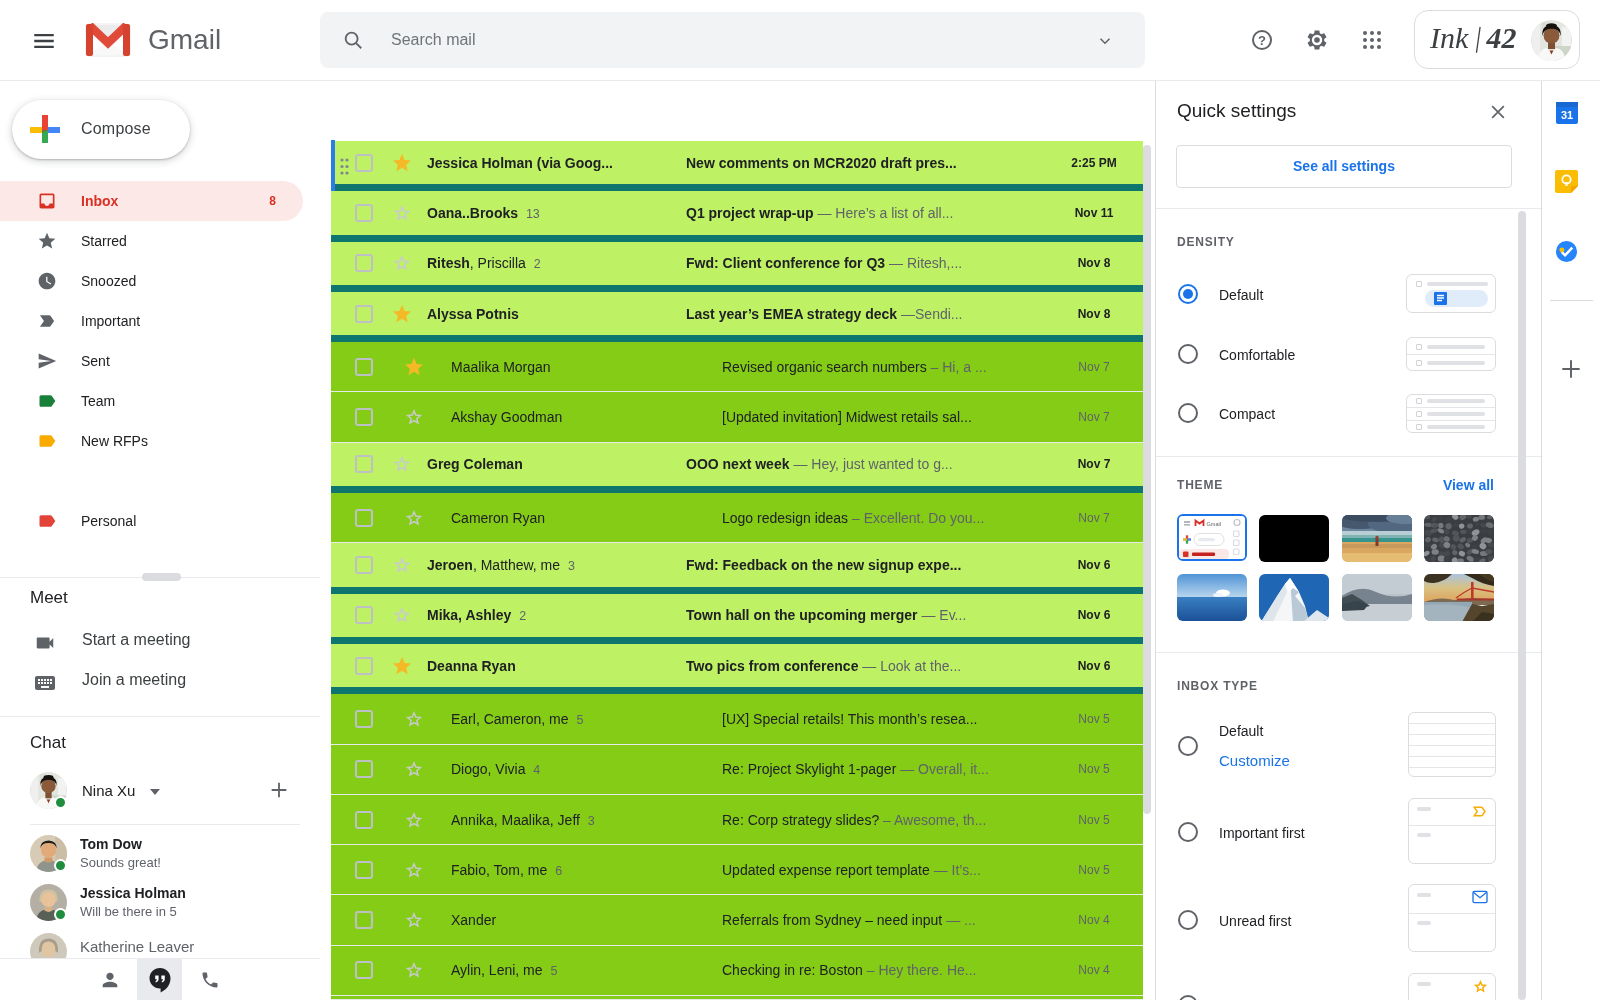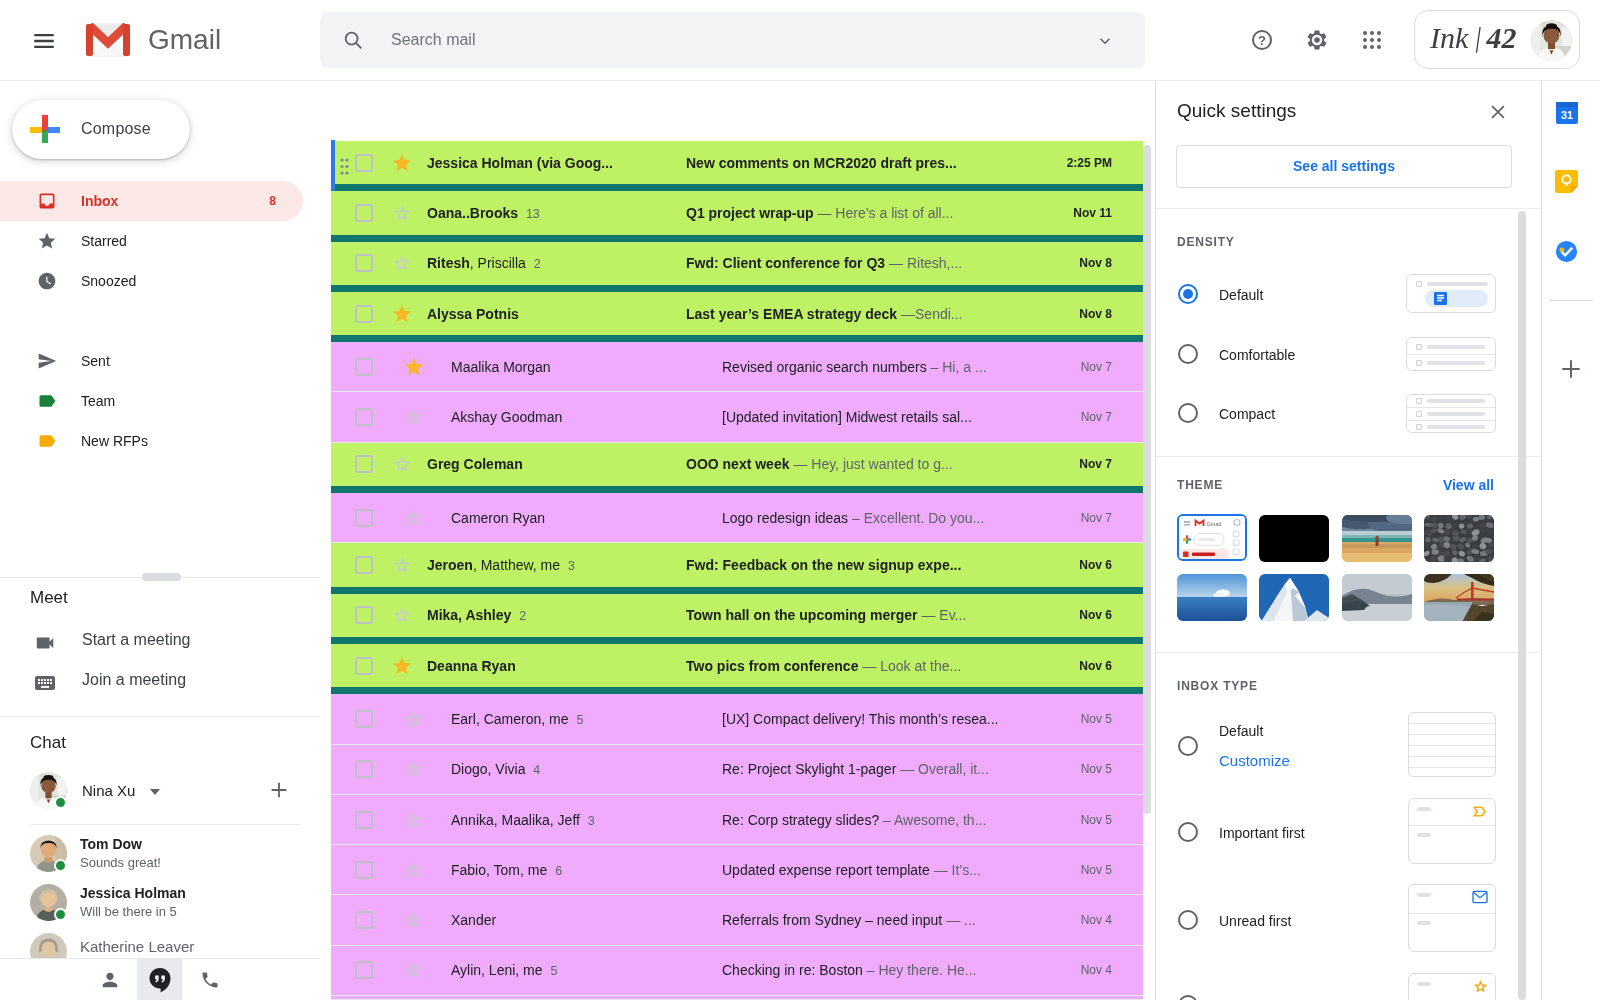--- a/index.html
+++ b/index.html
@@ -45,29 +45,29 @@
 .presence { position:absolute; width:13px; height:13px; border-radius:50%; background:#1e8e3e;
   border:2px solid #fff; }
 
 
 #center { position:absolute; left:320px; top:81px; width:835px; height:919px; background:#fff; }
 #toolbar { position:absolute; left:0; top:0; width:835px; height:60px; border-bottom:1px solid #e8eaed; }
 #pagecount { position:absolute; right:132px; top:23px; font-size:13px; color:#5f6368; }
 #rows { position:absolute; left:11px; top:60px; width:812px; }
 .mrow { position:relative; width:812px; height:50.3px; border-bottom:7px solid #0f766e;
   display:flex; align-items:center; background:#bef264; }
-.mrow.read { background:#f0abfc; border-bottom:1px solid #e7eaeb;gap:12px; }
+.mrow.read { background:#84cc16; border-bottom:1px solid #e7eaeb;gap:12px; }
 .mrow .cb { width:18px; height:18px; border:2px solid #bdc1c6; border-radius:3px; margin-left:24px; flex:none; }
 .mrow .st { width:22px; height:22px; margin-left:18px; flex:none; }
 .sender { width:250px; margin-left:14px; flex:none; font-size:14px; color:#202124; white-space:nowrap; overflow:hidden; }
 .unread .sender, .unread .subj b, .unread .dt { font-weight:bold; }
 .cnt { font-weight:normal; font-size:12.5px; color:#5f6368; margin-left:4px; }
 .subj { flex:1; font-size:14px; color:#202124; white-space:nowrap; overflow:hidden; margin-left:9px; }
 .snip { color:#5f6368; font-weight:normal; }
-.dt { width:72px; text-align:right; font-size:12px; color:#202124; margin-right:31px; flex:none; }
+.dt { width:72px; text-align:center; font-size:12px; color:#202124; margin-right:13px; flex:none; }
 .read .dt { color:#5f6368; font-weight:normal; }
 .selbar { position:absolute; left:0; top:-1px; width:4px; height:51px; background:#2b7de9; }
 
 #listscroll { position:absolute; left:1143px; top:145px; width:8px; height:669px;
   background:#dadce0; border-radius:4px; z-index:6; }
 
 
 #panel { position:absolute; left:1155px; top:81px; width:386px; height:919px; background:#fff;
   border-left:1px solid #dadce0; }
 #panel h2 { position:absolute; left:21px; top:19px; font-size:19px; font-weight:normal; color:#202124; }
@@ -191,37 +191,49 @@
         <path fill="#5f6368" d="M12 17.27L18.18 21l-1.64-7.03L22 9.24l-7.19-.61L12 2 9.19 8.63 2 9.24l5.46 4.73L5.82 21z"></path>
       </svg>
     <span class="lb">Starred</span>
   </div>
   <div class="navitem" style="top:180px">
     <svg class="ic" width="20" height="20" viewBox="0 0 24 24">
         <path fill="#5f6368" d="M12 2C6.48 2 2 6.48 2 12s4.48 10 10 10 10-4.48 10-10S17.52 2 12 2zm4.2 14.2L11 13V7h1.5v5.2l4.5 2.7-.8 1.3z"></path>
       </svg>
     <span class="lb">Snoozed</span>
   </div>
+  <div class="navitem" style="top:220px">
+    <svg class="ic" width="20" height="20" viewBox="0 0 24 24">
+        <path fill="#5f6368" d="M3.5 18.99l11 .01c.67 0 1.27-.33 1.63-.84L20.5 12l-4.37-6.16c-.36-.51-.96-.84-1.63-.84l-11 .01L8.34 12 3.5 18.99z"></path>
+      </svg>
+    <span class="lb">Important</span>
+  </div>
   <div class="navitem" style="top:260px">
     <svg class="ic" width="20" height="20" viewBox="0 0 24 24">
         <path fill="#5f6368" d="M2.01 21L23 12 2.01 3 2 10l15 2-15 2z"></path>
       </svg>
     <span class="lb">Sent</span>
   </div>
   <div class="navitem" style="top:300px">
     <svg class="ic" width="20" height="20" viewBox="0 0 24 24">
         <path fill="#188038" d="M17.63 5.84C17.27 5.33 16.67 5 16 5L5 5.01C3.9 5.01 3 5.9 3 7v10c0 1.1.9 1.99 2 1.99L16 19c.67 0 1.27-.33 1.63-.84L22 12l-4.37-6.16z"></path>
       </svg>
     <span class="lb">Team</span>
   </div>
   <div class="navitem" style="top:340px">
     <svg class="ic" width="20" height="20" viewBox="0 0 24 24">
         <path fill="#f9ab00" d="M17.63 5.84C17.27 5.33 16.67 5 16 5L5 5.01C3.9 5.01 3 5.9 3 7v10c0 1.1.9 1.99 2 1.99L16 19c.67 0 1.27-.33 1.63-.84L22 12l-4.37-6.16z"></path>
       </svg>
     <span class="lb">New RFPs</span>
+  </div>
+  <div class="navitem" style="top:420px">
+    <svg class="ic" width="20" height="20" viewBox="0 0 24 24">
+        <path fill="#e2443a" d="M17.63 5.84C17.27 5.33 16.67 5 16 5L5 5.01C3.9 5.01 3 5.9 3 7v10c0 1.1.9 1.99 2 1.99L16 19c.67 0 1.27-.33 1.63-.84L22 12l-4.37-6.16z"></path>
+      </svg>
+    <span class="lb">Personal</span>
   </div>
 
   <div class="abs" style="left:0;top:496px;width:320px;height:1px;background:#e8eaed"></div>
   <div class="abs" style="left:142px;top:492px;width:39px;height:8px;border-radius:4px;background:#dadce0"></div>
   <div class="sechead" style="top:507px">Meet</div>
   <div class="meetitem" style="top:540px">
     <svg class="ic" width="22" height="22" viewBox="0 0 24 24">
         <path fill="#5f6368" d="M17 10.5V7c0-.55-.45-1-1-1H4c-.55 0-1 .45-1 1v10c0 .55.45 1 1 1h12c.55 0 1-.45 1-1v-3.5l4 4v-11l-4 4z"></path>
       </svg>
     <span class="lb">Start a meeting</span>
@@ -451,21 +463,21 @@
       <div class="sender">Deanna Ryan</div>
       <div class="subj"><b>Two pics from conference</b> <span class="snip">— Look at the...</span></div>
       <div class="dt">Nov 6</div>
     </div>
     <div class="mrow read">
       <div class="cb"></div>
       <svg class="st" viewBox="0 0 24 24">
           <path fill="none" stroke="#c8cbce" stroke-width="1.6" d="M12 15.9l-4.3 2.6 1.14-4.89-3.8-3.29 5.01-.43L12 5.28l1.95 4.61 5.01.43-3.8 3.29L16.3 18.5z"></path>
         </svg>
       <div class="sender">Earl, Cameron, me <span class="cnt">5</span></div>
-      <div class="subj">[UX] Compact delivery! This month’s resea...</div>
+      <div class="subj">[UX] Special retails! This month’s resea...</div>
       <div class="dt">Nov 5</div>
     </div>
     <div class="mrow read">
       <div class="cb"></div>
       <svg class="st" viewBox="0 0 24 24">
           <path fill="none" stroke="#c8cbce" stroke-width="1.6" d="M12 15.9l-4.3 2.6 1.14-4.89-3.8-3.29 5.01-.43L12 5.28l1.95 4.61 5.01.43-3.8 3.29L16.3 18.5z"></path>
         </svg>
       <div class="sender">Diogo, Vivia <span class="cnt">4</span></div>
       <div class="subj">Re: Project Skylight 1-pager <span class="snip">— Overall, it...</span></div>
       <div class="dt">Nov 5</div>

